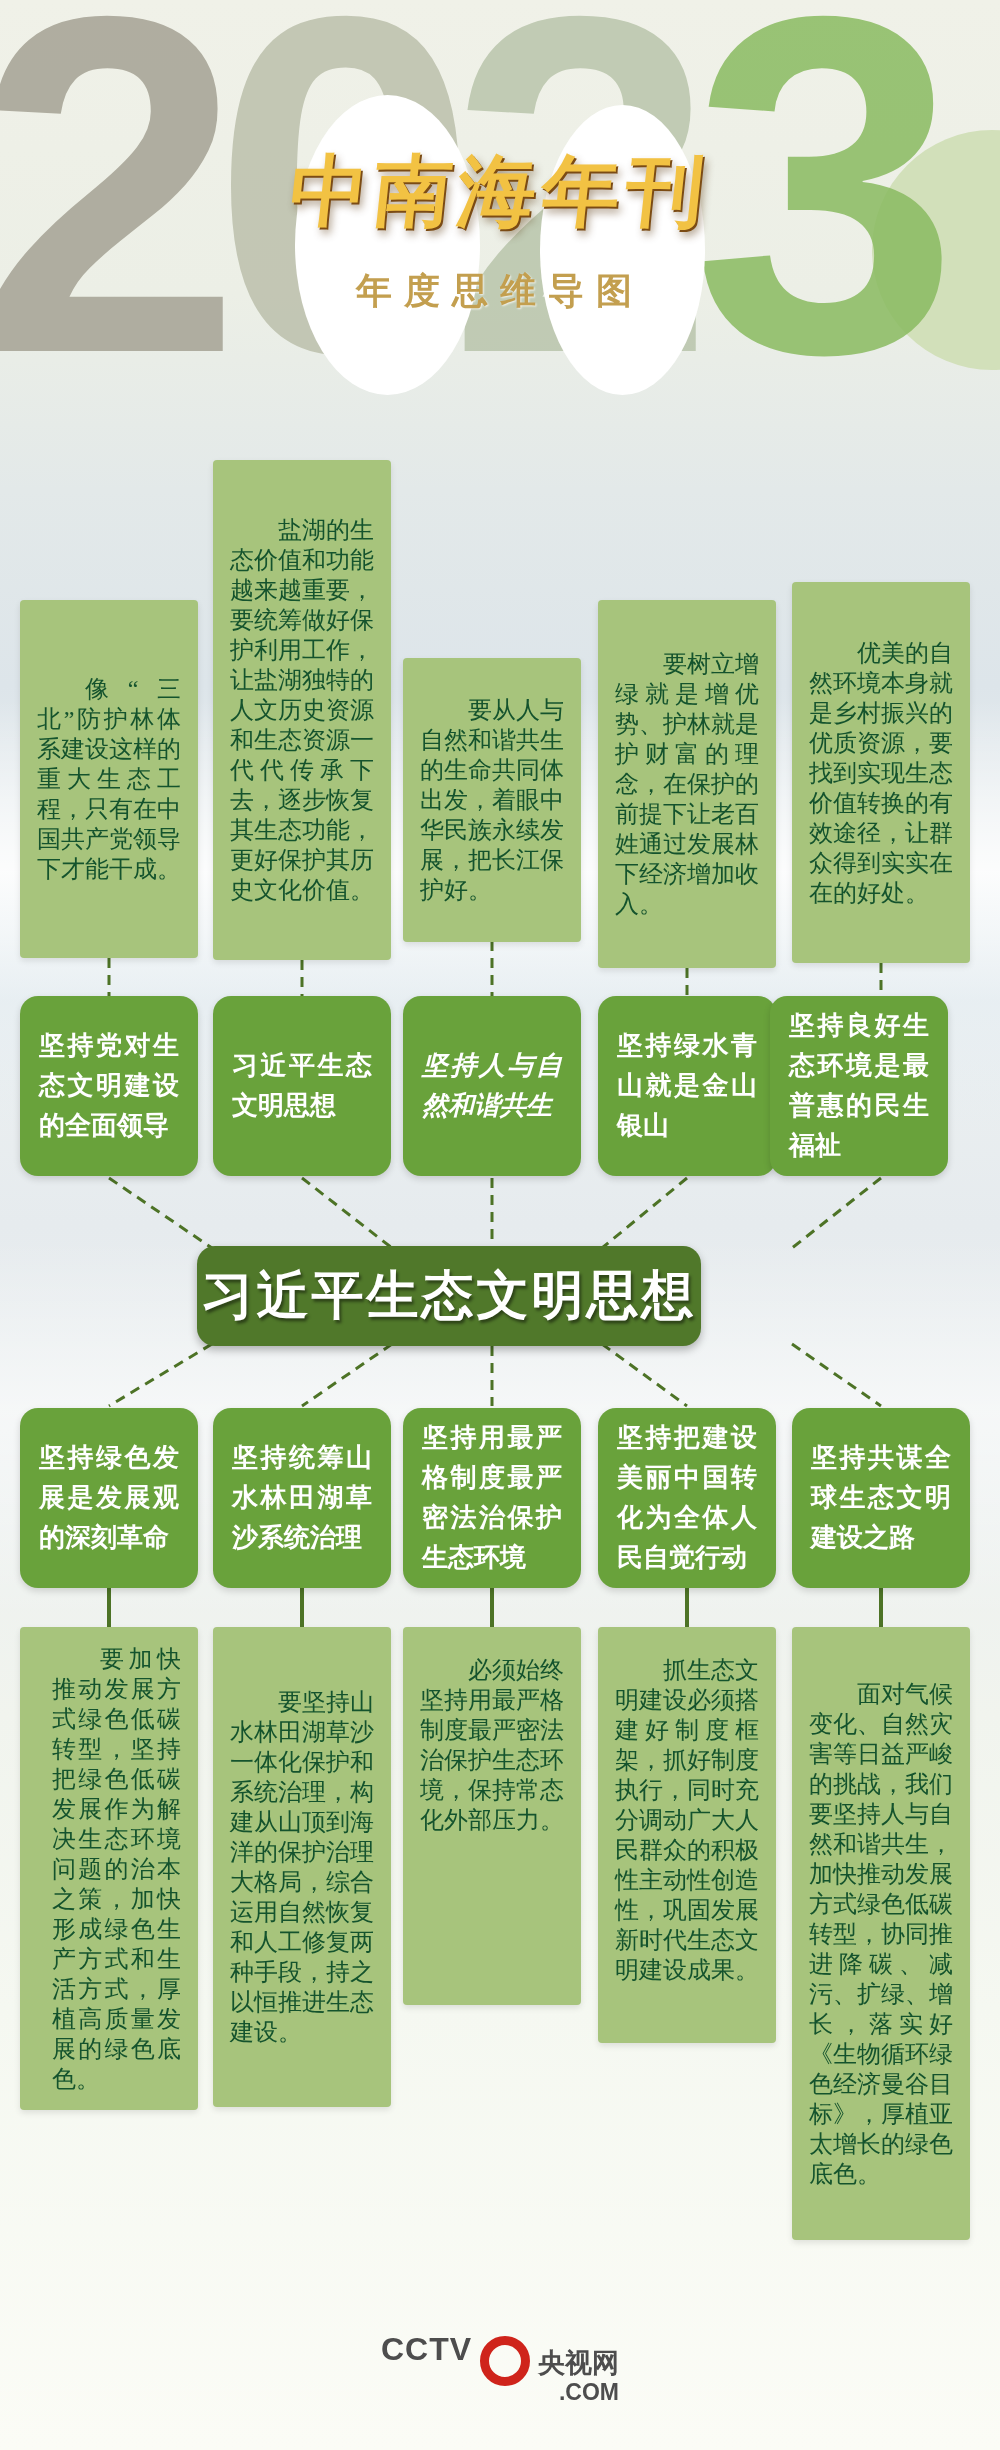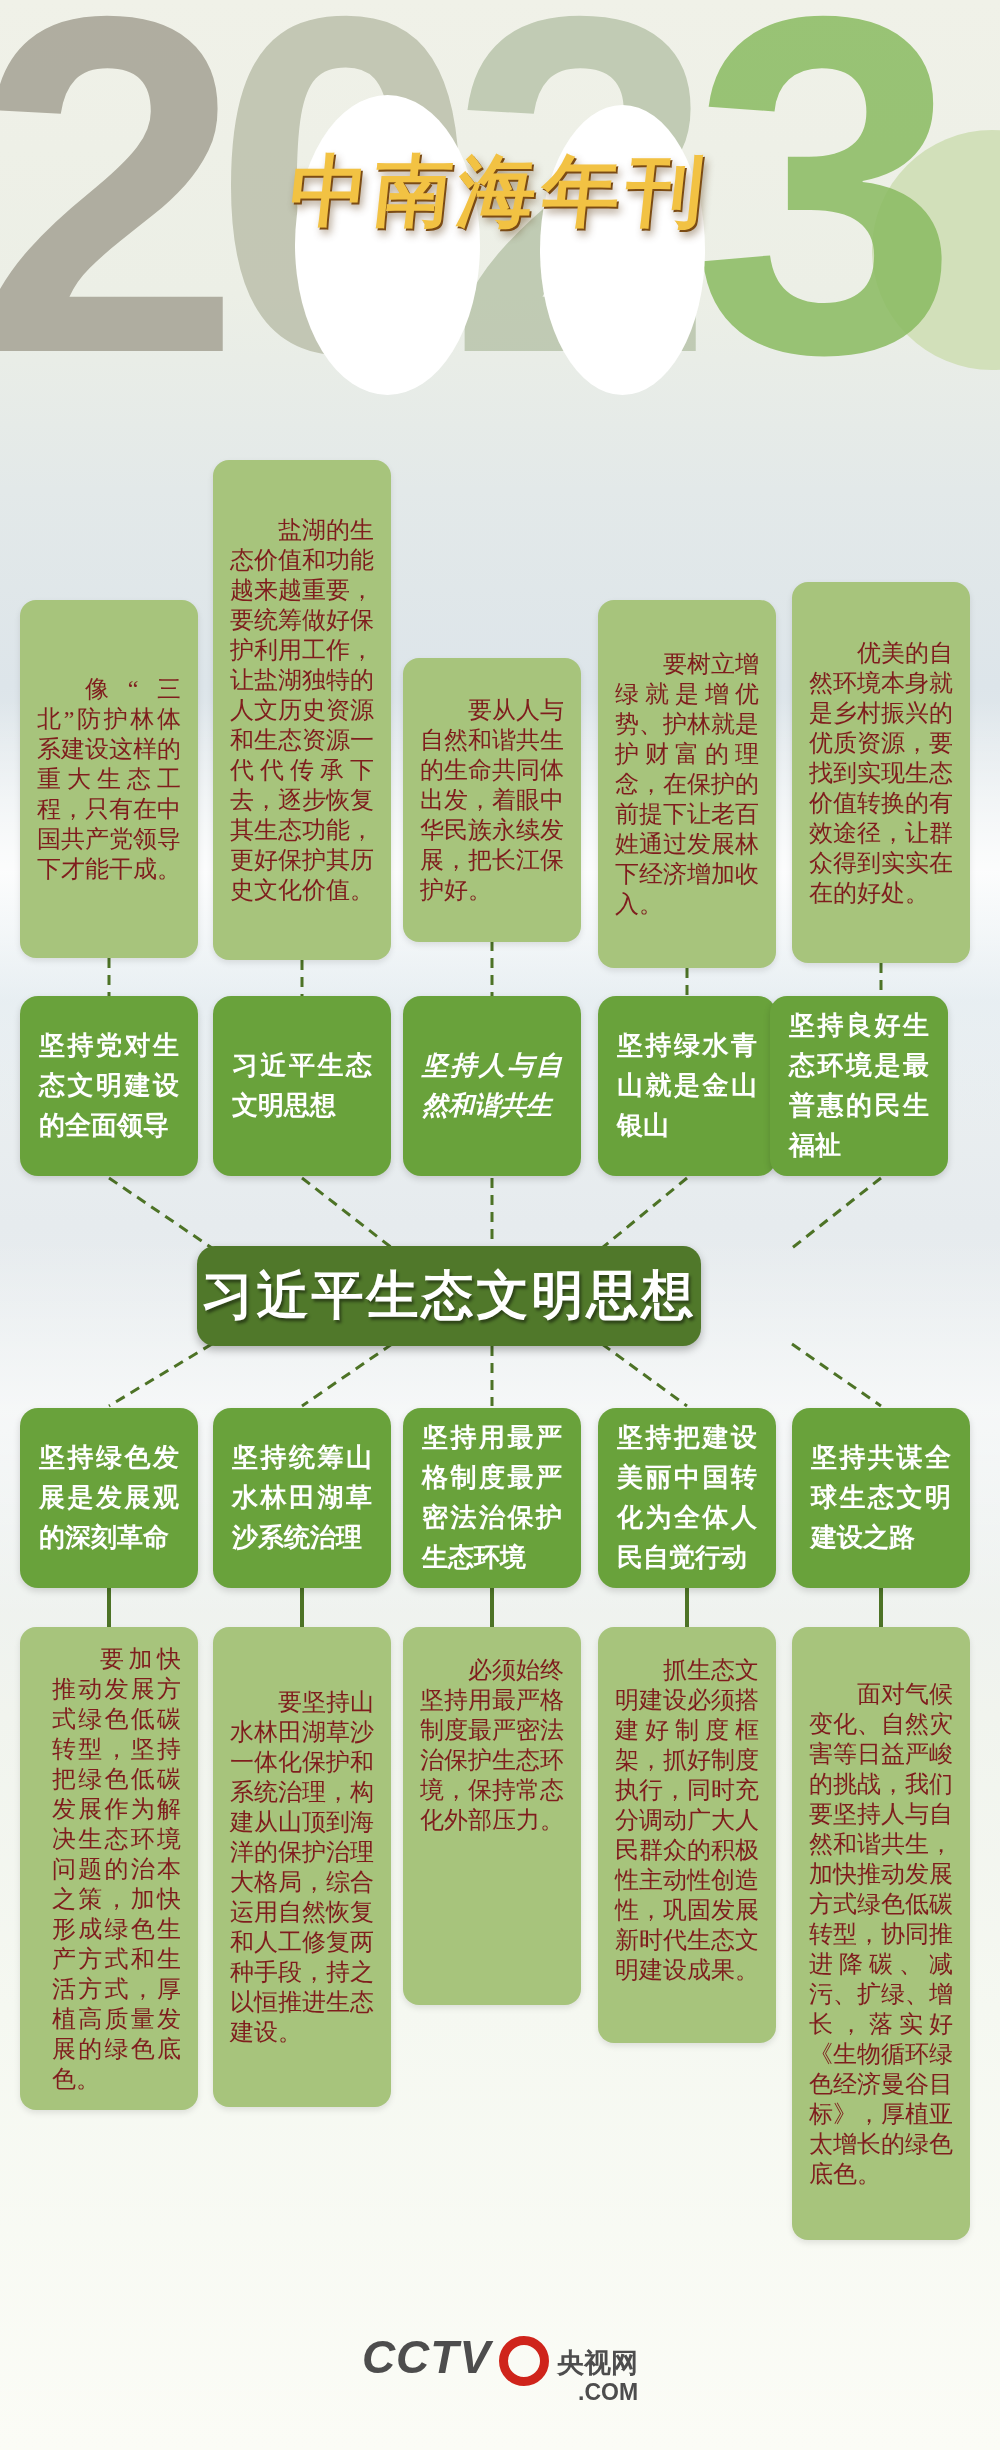--- a/index.html
+++ b/index.html
@@ -29,21 +29,21 @@
   .title{margin:0;font-size:78px;font-weight:900;letter-spacing:6px;color:#f2c243;
     transform:skewX(-6deg);display:inline-block;
     text-shadow:2px 2px 0 #7b4b14,4px 6px 8px rgba(80,45,0,.45);}
   .subtitle{margin-top:22px;font-size:36px;font-weight:700;letter-spacing:12px;color:#c39f4f;
     text-shadow:1px 1px 2px rgba(255,255,255,.8);}
   
   .connectors{position:absolute;left:0;top:0;pointer-events:none;}
   .dash line{stroke:#4d7326;stroke-width:3;stroke-dasharray:10 7;}
   .solid line{stroke:#4d7326;stroke-width:4;}
   
-  .qt{position:absolute;width:178px;background:#a7c47c;border-radius:16px;color:#7f1d1d;
+  .qt{position:absolute;width:178px;background:#a7c47c;border-radius:4px;color:#14532d;
     display:flex;align-items:center;box-sizing:border-box;padding:10px 17px;
     box-shadow:0 3px 6px rgba(0,0,0,.10);}
   .qt p{margin:0;width:100%;text-align:justify;text-indent:2em;font-size:24px;line-height:30px;}
   .top-align{align-items:flex-start;padding-top:28px;}
   .qt1{left:20px;top:600px;height:358px;}
   .qt2{left:213px;top:460px;height:500px;}
   .qt3{left:403px;top:658px;height:284px;}
   .qt4{left:598px;top:600px;height:368px;}
   .qt5{left:792px;top:582px;height:381px;}
   .qb1{left:20px;top:1627px;height:483px;padding-left:32px;}
@@ -62,21 +62,21 @@
   .pb4{left:598px;top:1408px;}.pb5{left:792px;top:1408px;}
   
   .banner{position:absolute;left:197px;top:1246px;width:504px;height:100px;background:#50782a;
     border-radius:18px;display:flex;align-items:center;justify-content:center;
     box-shadow:0 4px 9px rgba(0,0,0,.28);z-index:4;}
   .banner h2{margin:0;font-size:52px;font-weight:700;color:#fff;letter-spacing:3px;
     text-shadow:2px 3px 3px rgba(0,0,0,.45);}
   
   .footer{position:absolute;left:0;top:2332px;width:1000px;display:flex;justify-content:center;
     align-items:flex-start;gap:8px;font-family:"Liberation Sans","DejaVu Sans",sans-serif;}
-  .cctv{font-size:46px;font-weight:900;color:#4d4d4d;letter-spacing:1px;line-height:1.1;font-style:italic;}
+  .cctv{font-size:32px;font-weight:900;color:#4d4d4d;letter-spacing:1px;line-height:1.1;}
   .ring{width:50px;height:50px;border:9px solid #cf241b;border-radius:50%;box-sizing:border-box;margin-top:4px;}
   .site-col{display:flex;flex-direction:column;align-items:center;line-height:1.15;margin-top:16px;}
   .site{font-size:27px;font-weight:700;color:#4d4d4d;}
   .com{font-size:23px;font-weight:700;color:#4d4d4d;align-self:flex-end;}
 </style>
 </head>
 <body>
 
 <div class="page">
 
@@ -87,20 +87,21 @@
     <span class="digit d3">2</span>
     <span class="digit d4">3</span>
     <span class="oval e1"></span>
     <span class="oval e2"></span>
     <div class="water"></div>
     <div class="water2"></div>
   </div>
 
   <div class="header">
     <h1 class="title">中南海年刊</h1>
+    <div class="subtitle">年度思维导图</div>
   </div>
 
   <svg class="connectors" width="1000" height="2450" viewBox="0 0 1000 2450">
     <g class="dash">
       <line x1="109" y1="958" x2="109" y2="996"></line>
       <line x1="302" y1="960" x2="302" y2="996"></line>
       <line x1="492" y1="941" x2="492" y2="996"></line>
       <line x1="687" y1="968" x2="687" y2="996"></line>
       <line x1="881" y1="963" x2="881" y2="996"></line>
       <line x1="109" y1="1178" x2="212" y2="1248"></line>

